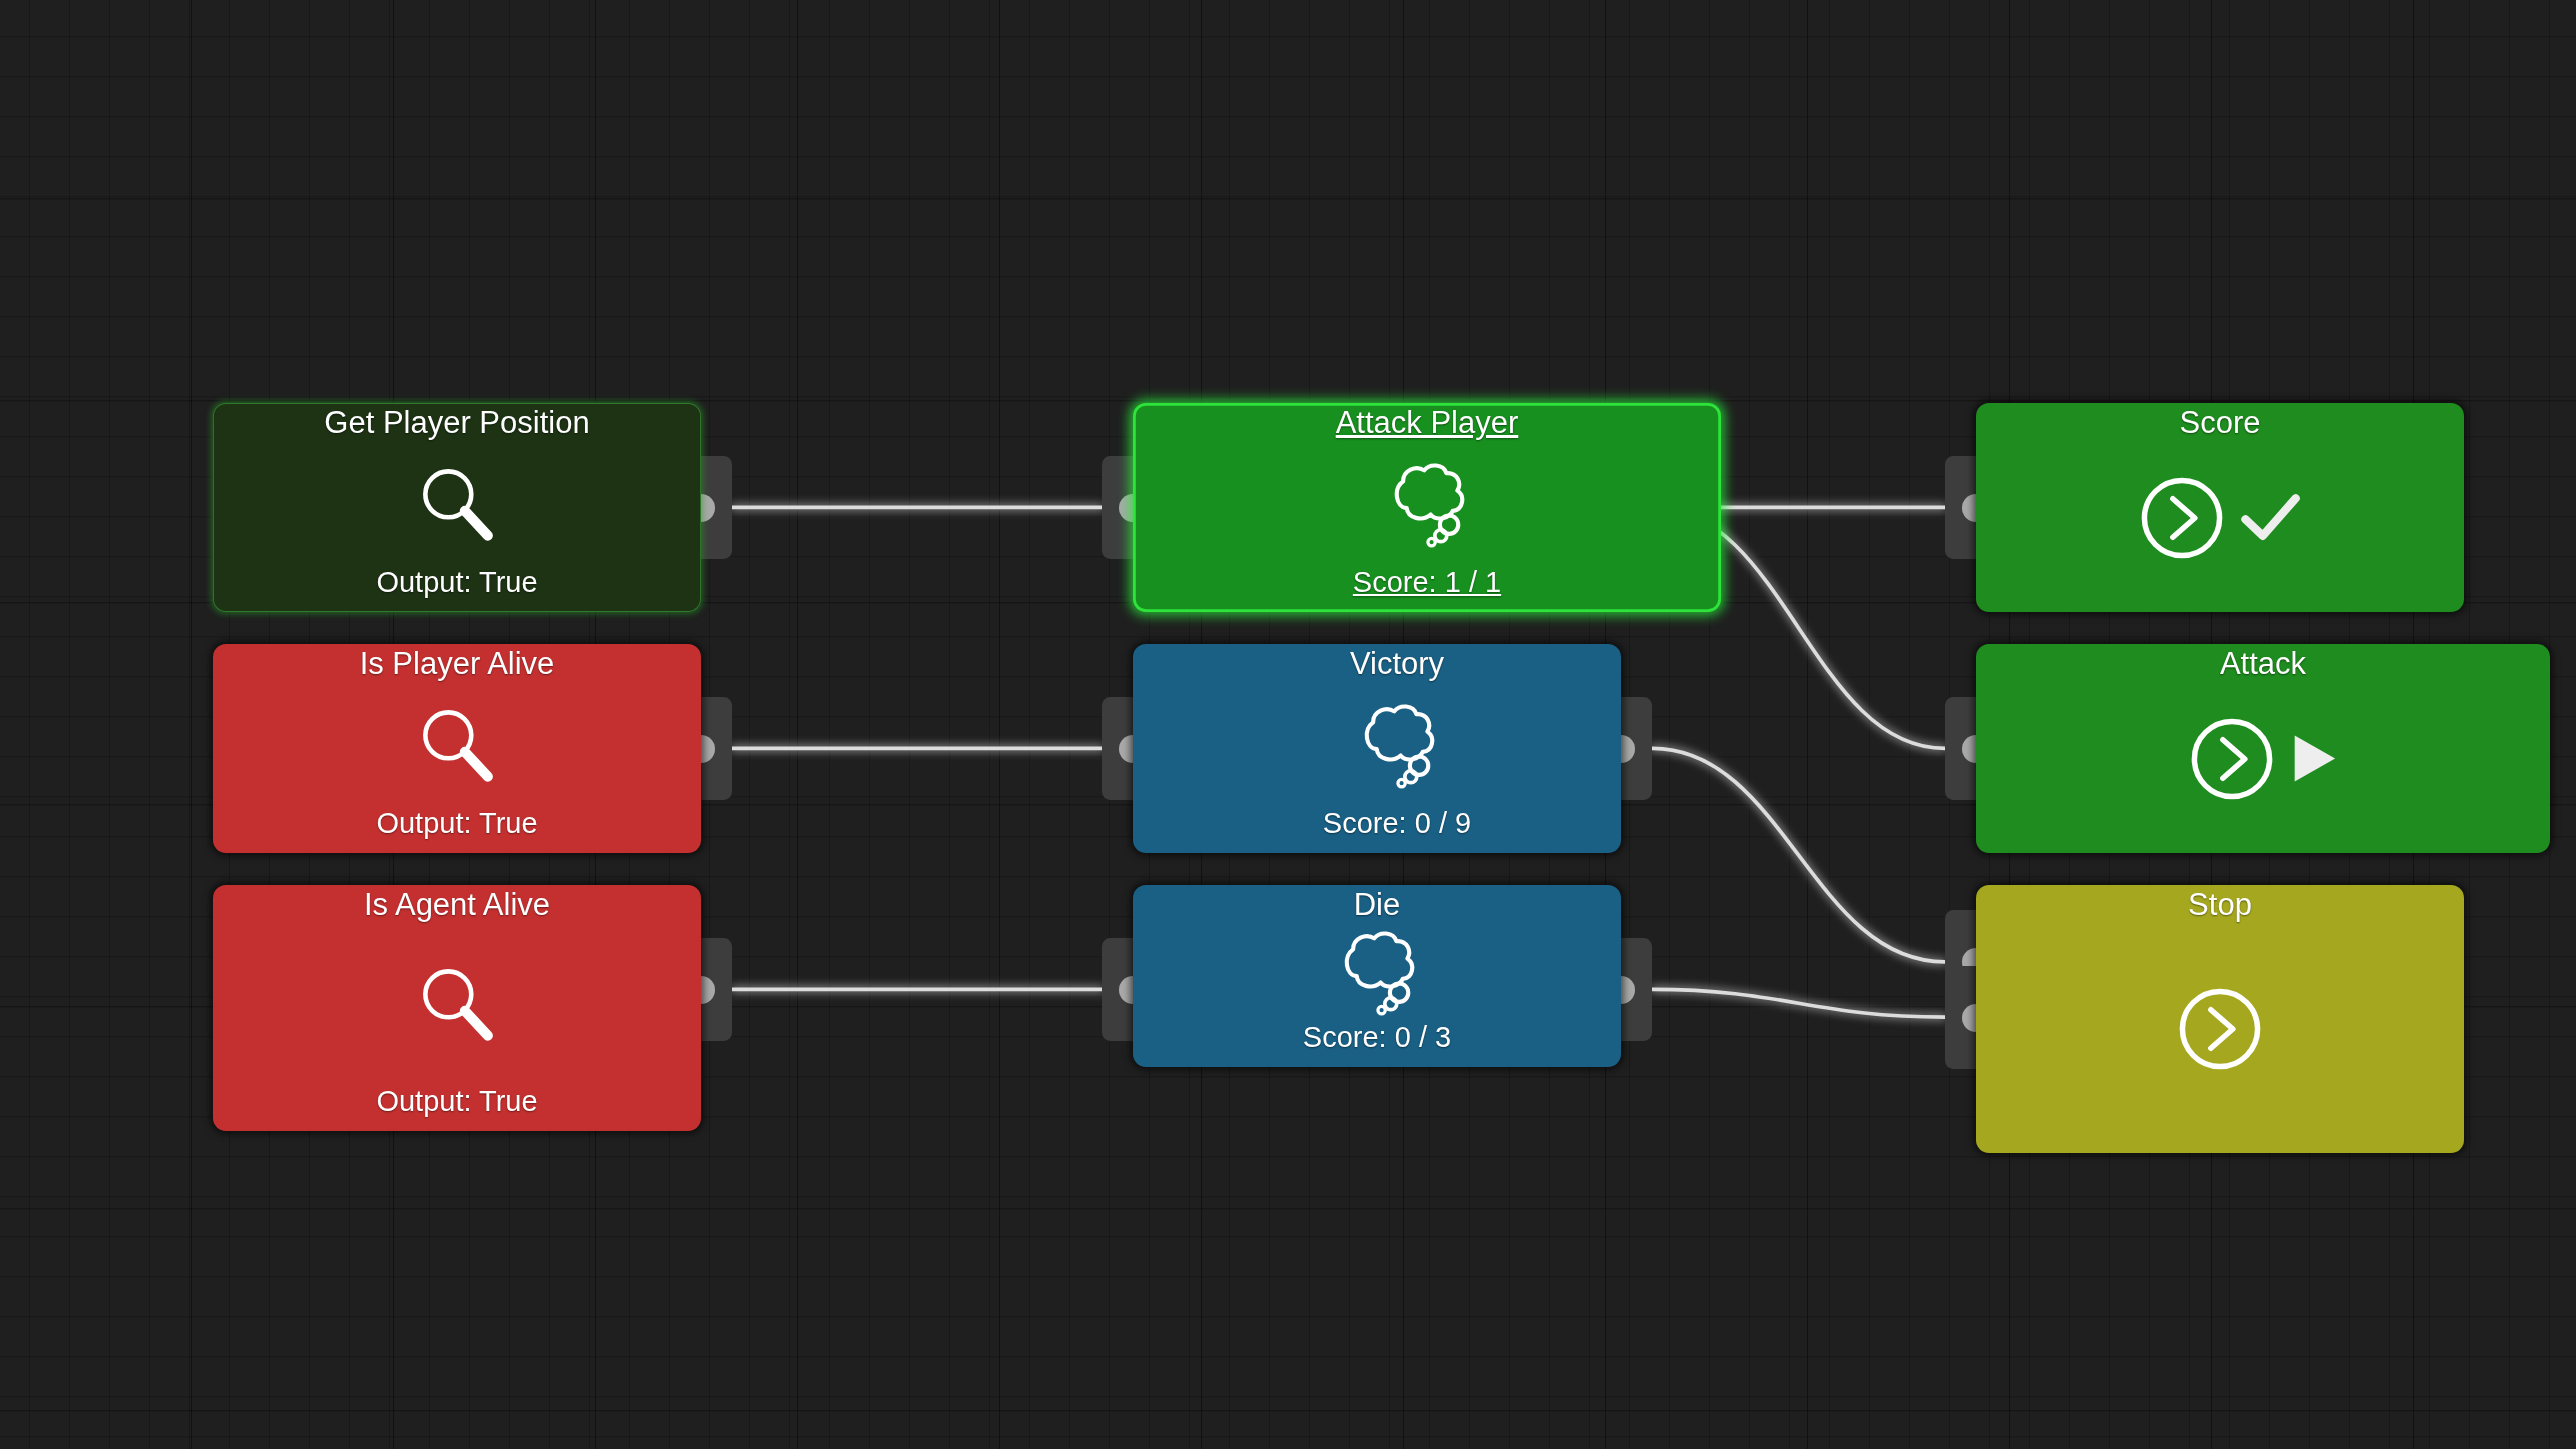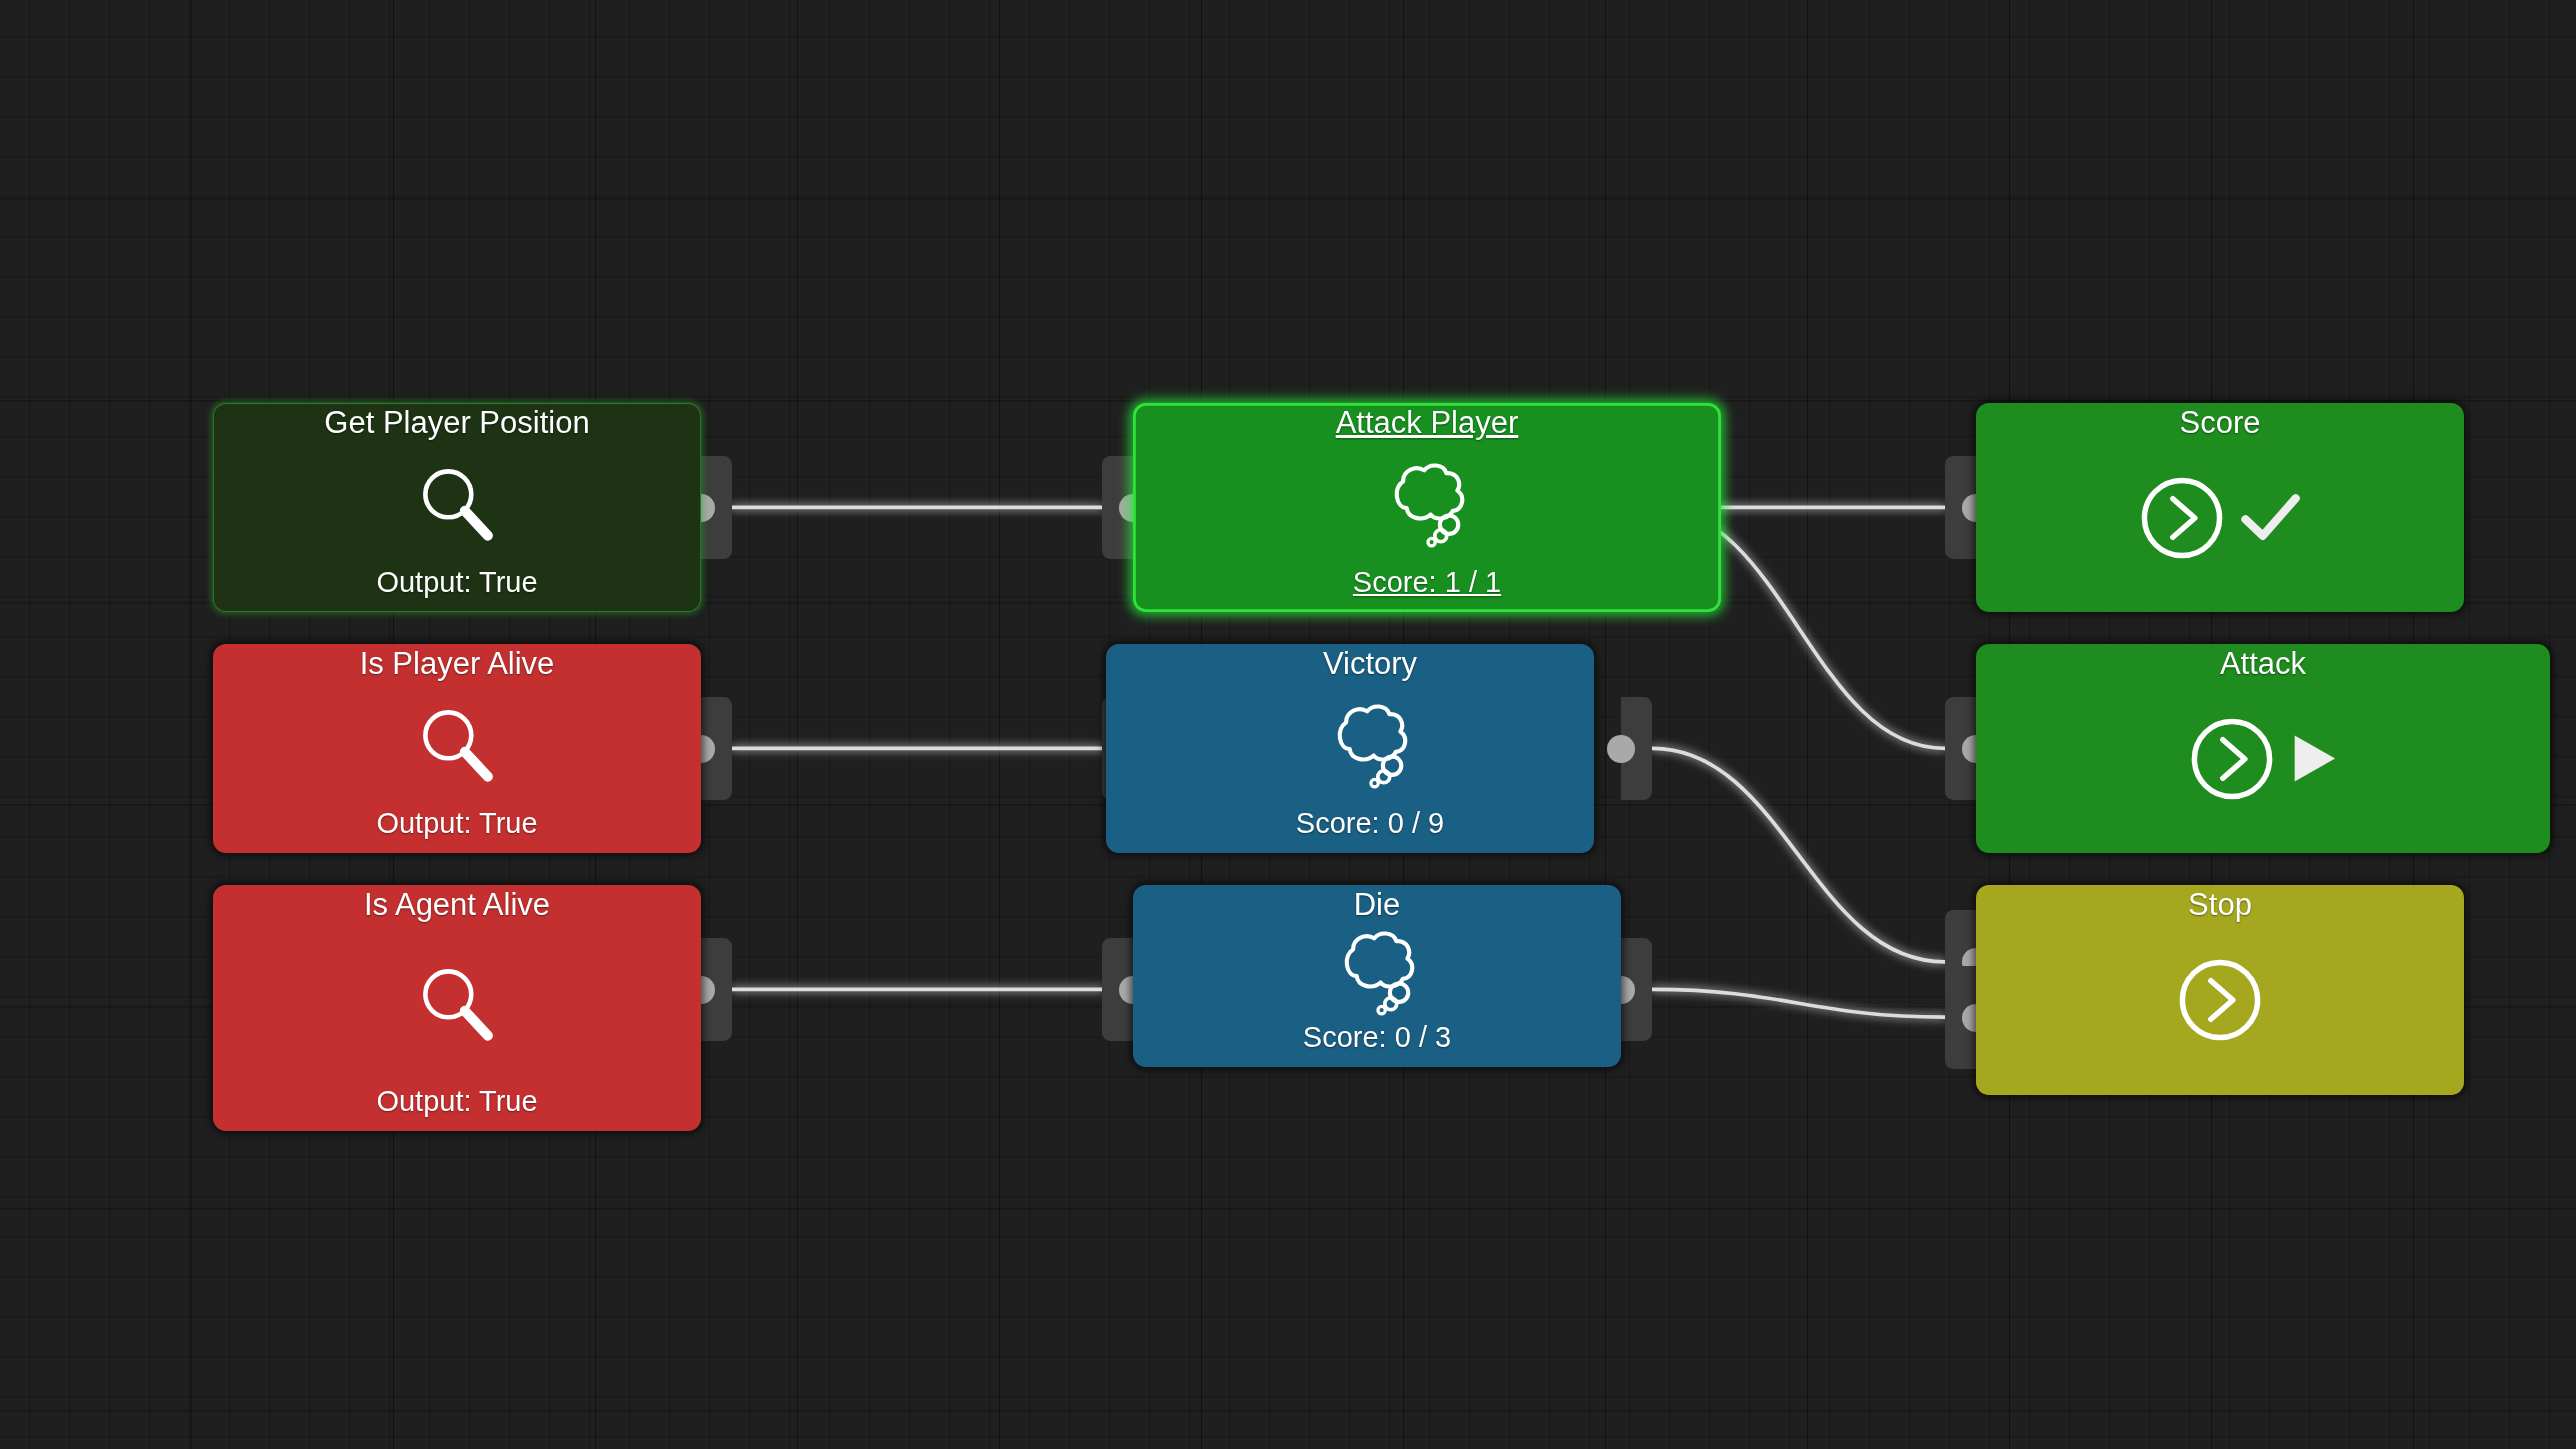--- a/index.html
+++ b/index.html
@@ -172,21 +172,21 @@
         <div class="node-status">Score: 1 / 1</div>
       </div>
     </div>
     <div style="position: absolute; left: 0px; top: 0px;">
       <div class="port in" style="left: 1102px; top: 697px;">
         <span class="knob"></span>
       </div>
       <div class="port out" style="left: 1621px; top: 697px;">
         <span class="knob"></span>
       </div>
-      <div class="node v-blue" style="left: 1106px; top: 644px; width: 488px; height: 209px; padding-left: 40px;">
+      <div class="node v-blue" style="left: 1133px; top: 644px; width: 488px; height: 209px; padding-left: 40px;">
         <div class="node-title">Victory</div>
         <div class="node-icon">
           <span>
             <svg class="ic" width="92" height="85" viewBox="0 0 100 92" aria-hidden="true">
       <path d="M24 22 C24 10 38 4 47 10 C53 2 68 3 71 13 C83 12 88 24 83 32
                C92 38 89 53 78 54 C74 63 60 65 54 58 C45 66 29 62 28 51
                C16 50 13 30 24 22 Z" fill="none" stroke="#fff" stroke-width="4.5" stroke-linejoin="round"></path>
       <circle cx="74" cy="69" r="10" fill="none" stroke="#fff" stroke-width="4.5"></circle>
       <circle cx="65" cy="81" r="6.5" fill="none" stroke="#fff" stroke-width="4"></circle>
       <circle cx="55" cy="88" r="4" fill="none" stroke="#fff" stroke-width="3.5"></circle>
@@ -264,21 +264,21 @@
         <div class="node-status empty"></div>
       </div>
     </div>
     <div style="position: absolute; left: 0px; top: 0px;">
       <div class="port in" style="left: 1945px; top: 910px;">
         <span class="knob"></span>
       </div>
       <div class="port in" style="left: 1945px; top: 966px;">
         <span class="knob"></span>
       </div>
-      <div class="node v-olive" style="left: 1976px; top: 885px; width: 488px; height: 210px; align-items: center;">
+      <div class="node v-olive" style="left: 1976px; top: 885px; width: 488px; height: 268px; align-items: center;">
         <div class="node-title">Stop</div>
         <div class="node-icon">
           <span>
             <svg class="ic" width="88" height="88" viewBox="0 0 96 96" aria-hidden="true">
       <circle cx="48" cy="48" r="41" fill="none" stroke="#fff" stroke-width="6"></circle>
       <polyline points="38,27 62,48 38,69" fill="none" stroke="#fff" stroke-width="6" stroke-linecap="round" stroke-linejoin="round"></polyline>
     </svg>
           </span>
         </div>
         <div class="node-status empty"></div>

